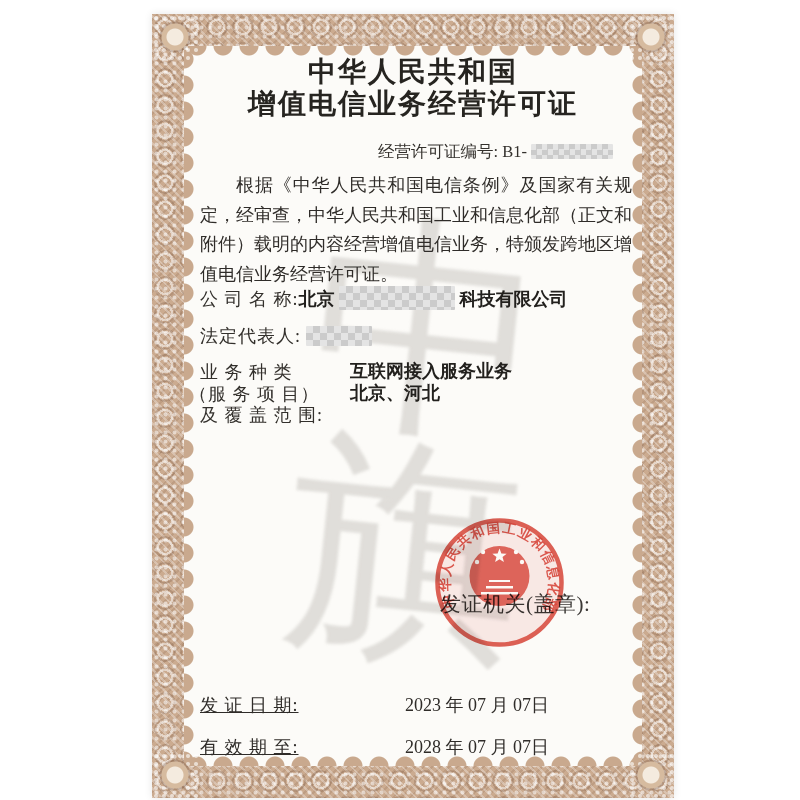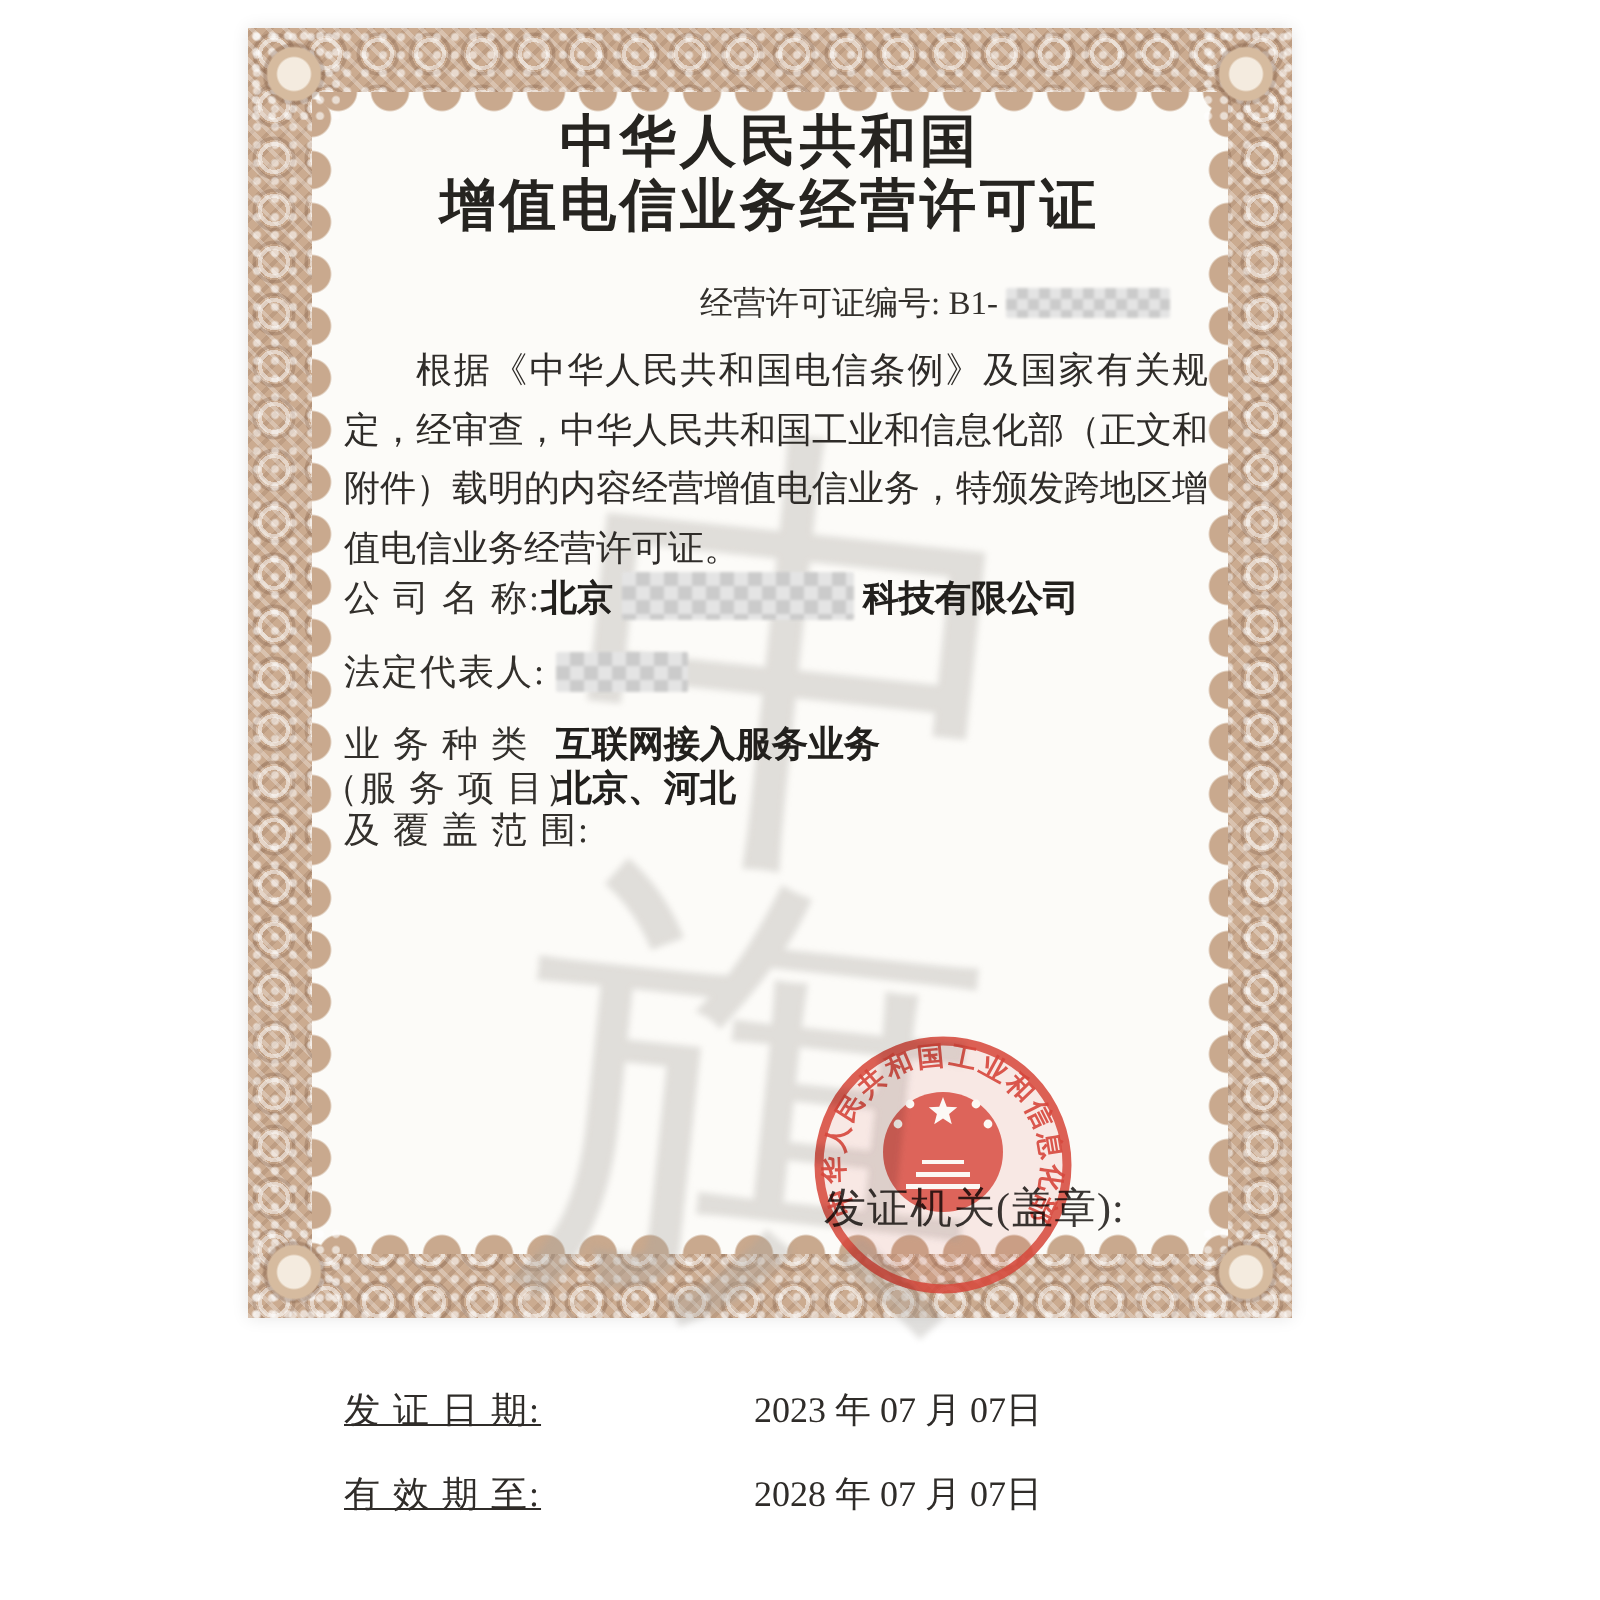--- a/index.html
+++ b/index.html
@@ -1,21 +1,21 @@
 <!DOCTYPE html>
 <html><head>
 <meta charset="utf-8">
 <style>
   html,body{margin:0;padding:0;}
   body{
     width:800px;height:800px;background:#ffffff;position:relative;overflow:hidden;
     font-family:"Liberation Serif","DejaVu Serif",serif;color:#2e2b28;
   }
   .paper{
-    position:absolute;left:124px;top:14px;width:522px;height:645px;
+    position:absolute;left:152px;top:14px;width:522px;height:784px;
     background-color:#cbab90;
     background-image:
       radial-gradient(circle, rgba(255,255,255,0.55) 0 1.5px, transparent 2.5px),
       radial-gradient(circle, transparent 0 6px, rgba(255,255,255,0.5) 6px 8px, transparent 8px 9px, rgba(121,85,61,0.28) 9px 10.5px, transparent 11px),
       repeating-linear-gradient(45deg, rgba(255,255,255,0.28) 0 2px, transparent 2px 6px),
       repeating-linear-gradient(-45deg, rgba(121,85,61,0.16) 0 2px, transparent 2px 6px);
     background-size:9px 9px,26px 26px,auto,auto;
     box-shadow:0 0 8px rgba(0,0,0,0.10);
   }
   .paper-inner{
@@ -63,24 +63,24 @@
 
   .paragraph{position:absolute;top:157px;left:48px;width:432px;
     font-size:18px;line-height:29.5px;text-align:justify;text-indent:2em;color:#2f2c29;}
 
   .row-company{position:absolute;top:272px;left:48px;font-size:18px;white-space:nowrap;}
   .row-rep{position:absolute;top:310px;left:48px;font-size:18px;white-space:nowrap;}
   .field-label{letter-spacing:1px;color:#33302c;}
   .field-value{font-family:"Liberation Sans","DejaVu Sans",sans-serif;font-weight:700;color:#22201d;}
 
   .biz{position:absolute;top:348px;left:48px;font-size:18px;color:#33302c;}
-  .biz-row{display:flex;line-height:21.5px;}
+  .biz-row{display:flex;line-height:21.5px;gap:44px;}
   .biz-label{width:106px;letter-spacing:1px;white-space:nowrap;}
   .biz-label.paren{margin-left:-11px;width:117px;}
-  .biz-value{font-family:Liberation Sans, sans-serif;font-weight:700;color:#22201d;white-space:nowrap;}
+  .biz-value{font-family:Liberation Mono, monospace;font-weight:700;color:#22201d;white-space:nowrap;}
 
   .seal-wrap{position:absolute;left:265px;top:486px;width:165px;height:165px;z-index:2;mix-blend-mode:multiply;}
   .authority{position:absolute;left:288px;top:576px;font-size:21px;letter-spacing:0.5px;color:#3a3734;z-index:3;mix-blend-mode:multiply;white-space:nowrap;}
 
   .date-row{position:absolute;left:48px;font-size:18px;white-space:nowrap;color:#2f2c29;}
   .date-row .dlabel{display:inline-block;width:205px;letter-spacing:1px;text-decoration:underline;}
   .date-row.issue{top:679px;}
   .date-row.valid{top:721px;}
 </style>
 </head>

